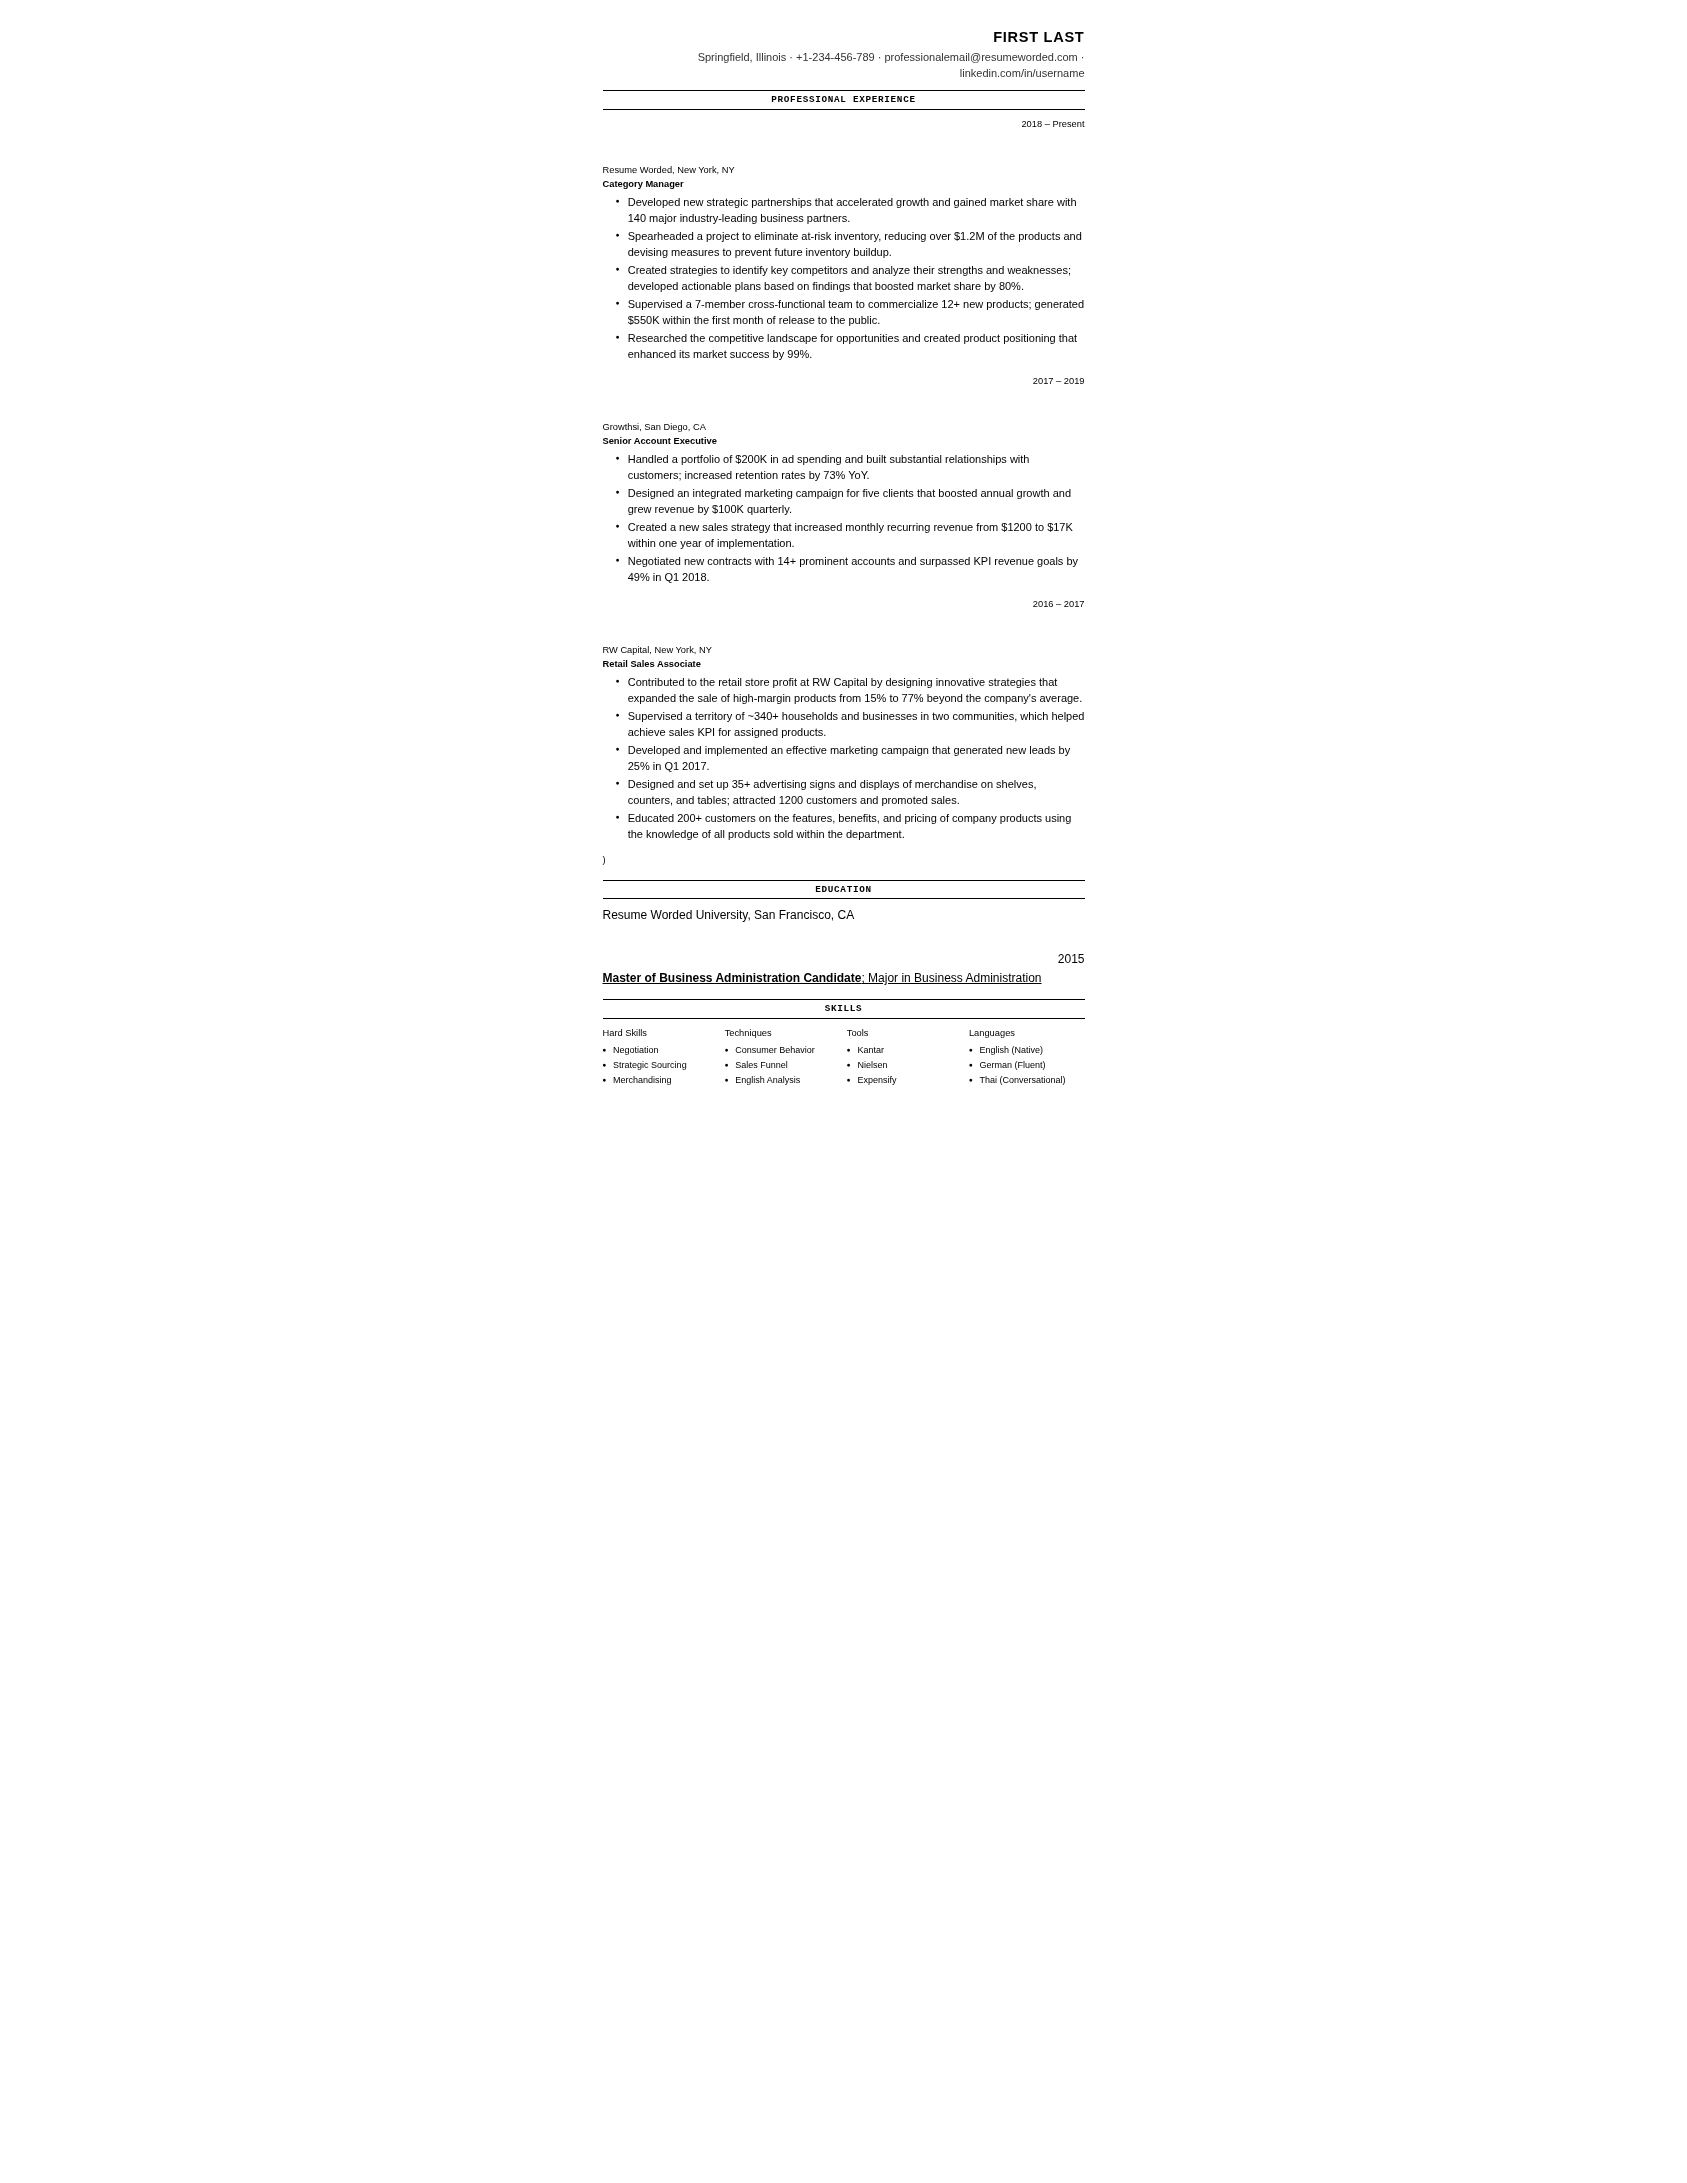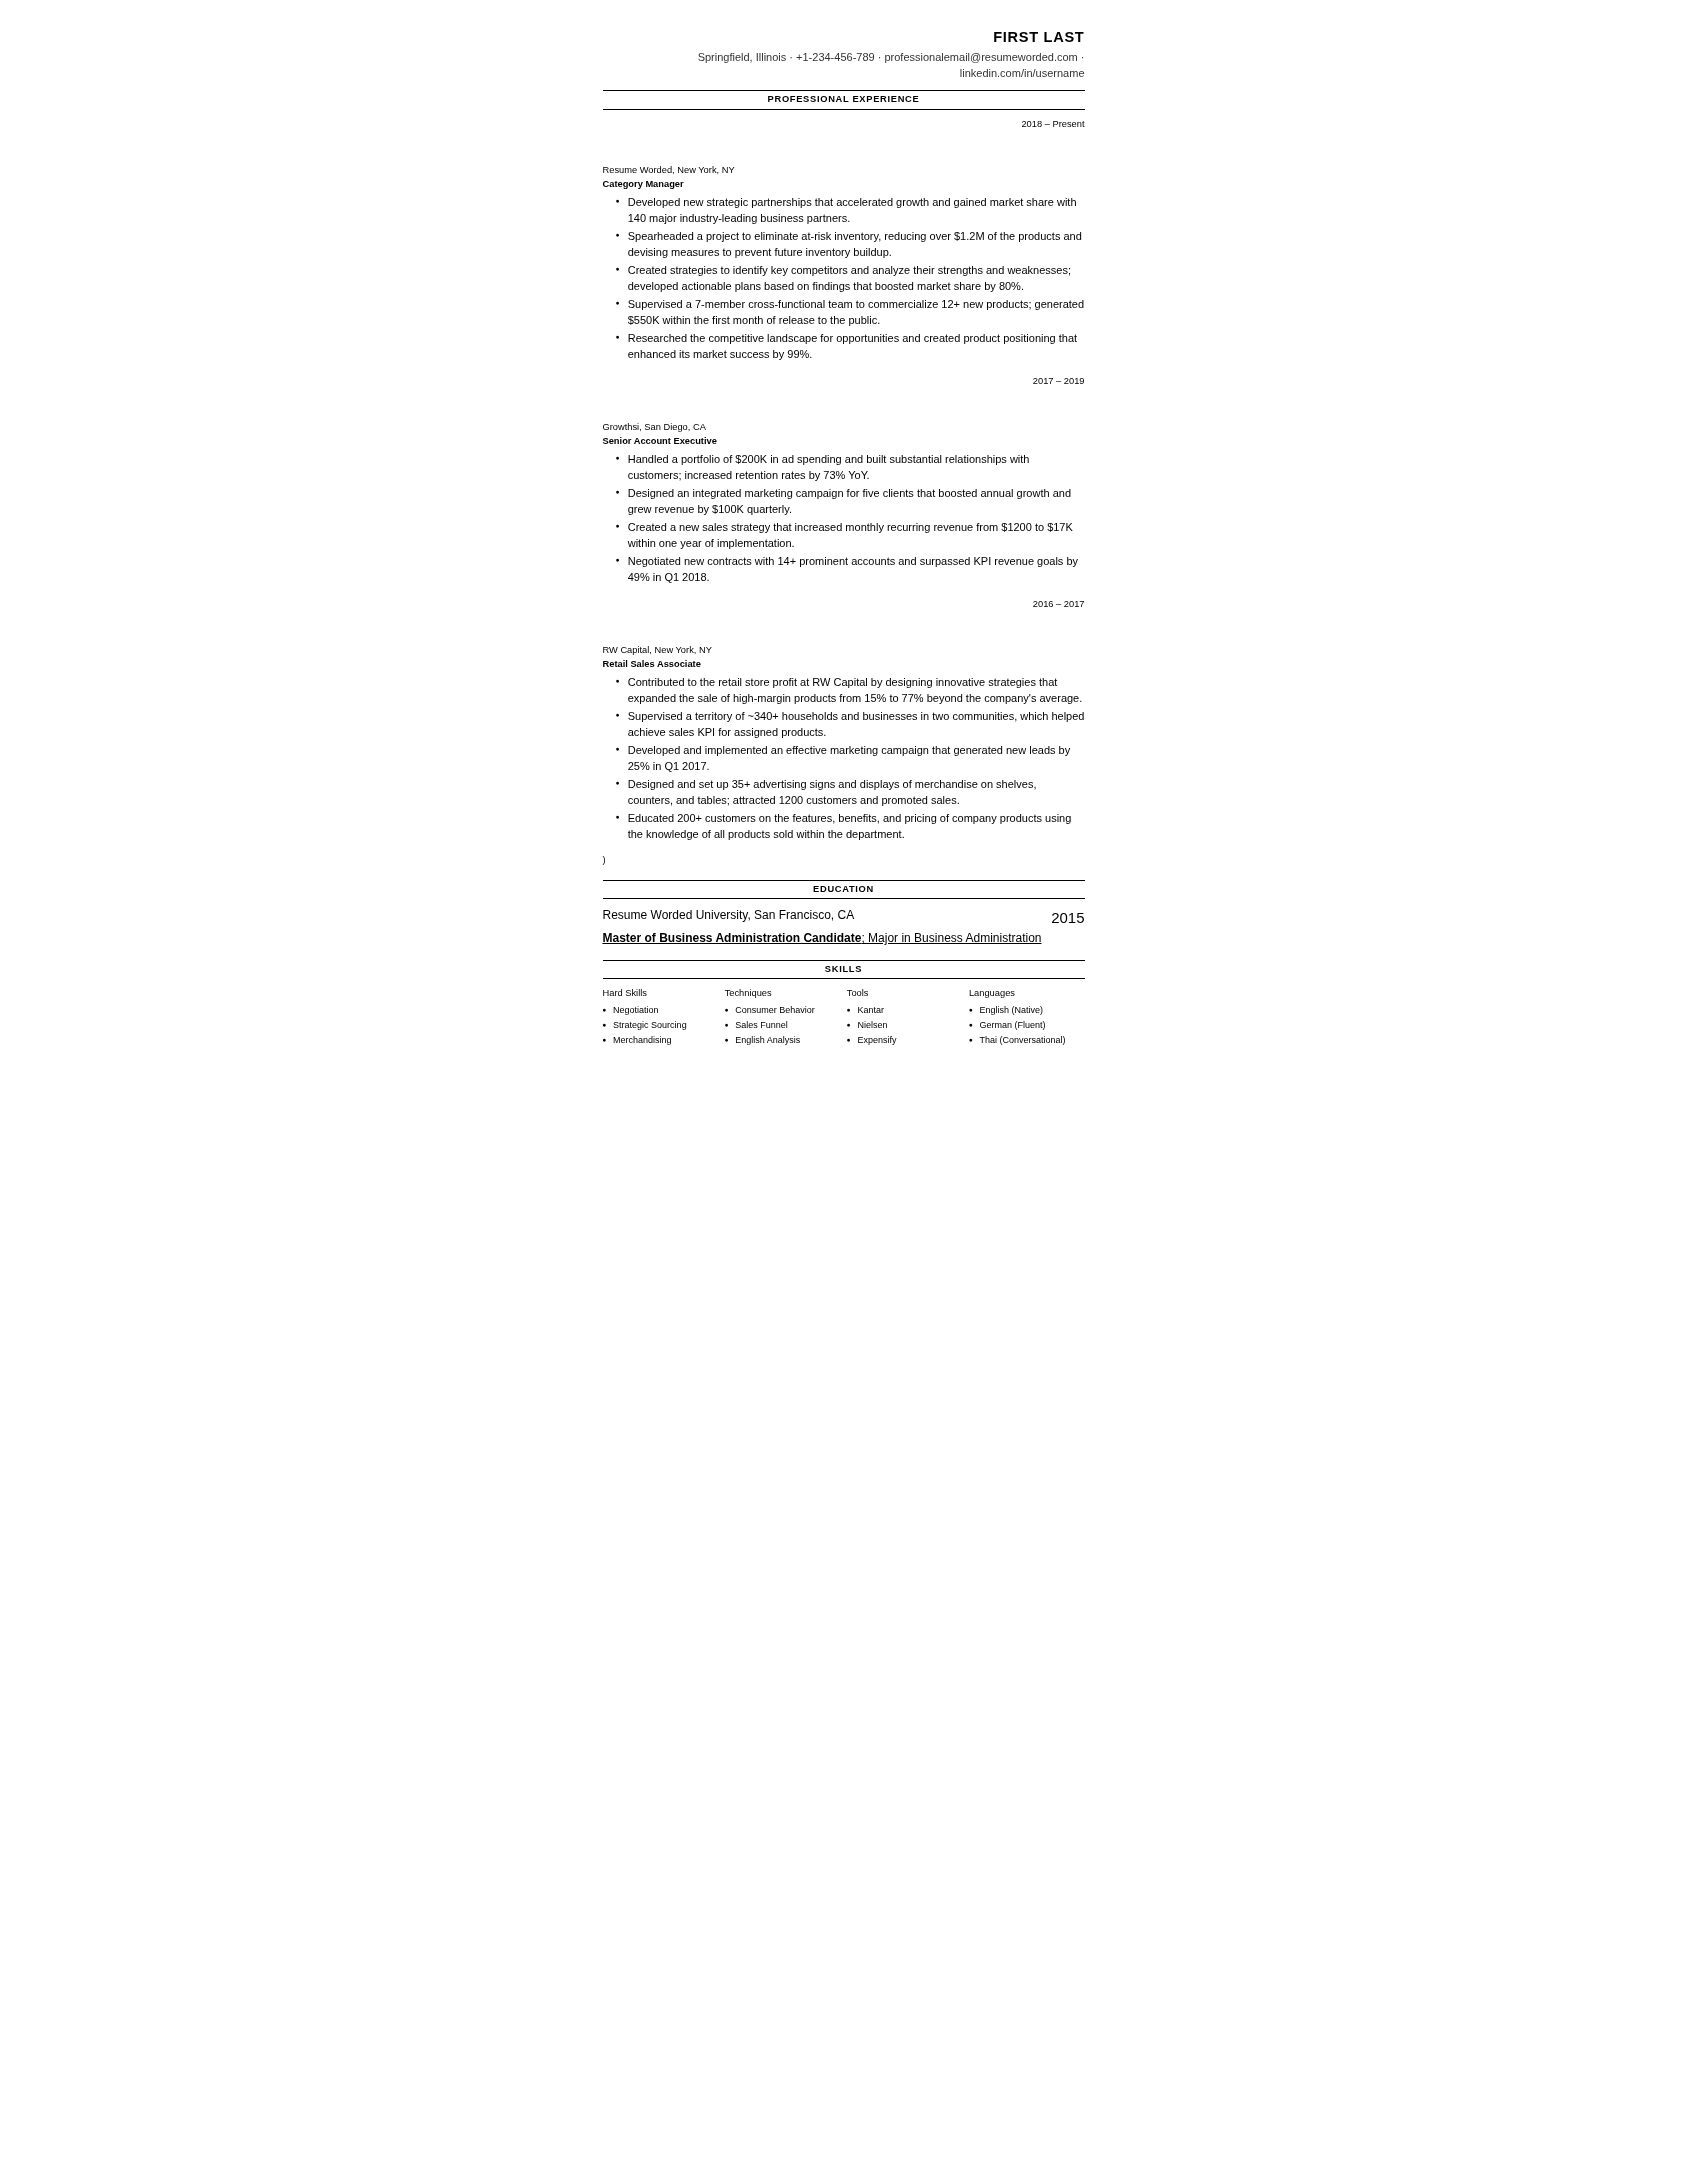--- a/index.html
+++ b/index.html
@@ -36,20 +36,21 @@
     }
     .section-title {
       text-align: center;
       font-weight: bold;
       font-size: 9.3px;
       letter-spacing: 0.7px;
       border-top: 1px solid #000;
       border-bottom: 1px solid #000;
       padding: 2px 0;
       margin-bottom: 8px;
+      font-family: Liberation Mono, monospace;
     }
     .job-header {
       display: flex;
       justify-content: space-between;
       align-items: flex-start;
       margin-bottom: 1.3px;
     }
     .job-company {
       font-size: 9.3px;
       margin-top: 46px;
@@ -86,21 +87,22 @@
     }
     .edu-header {
       display: flex;
       justify-content: space-between;
       margin-bottom: 1.3px;
     }
     .edu-school {
       font-size: 12px;
     }
     .edu-year {
-      font-size: 15px;
+      font-size: 12px;
+      margin-top: 44px;
     }
     .edu-degree {
       font-size: 12px;
       margin-bottom: 0;
       text-decoration: underline;
     }
     .skills-grid {
       display: grid;
       grid-template-columns: 1fr 1fr 1fr 1fr;
       gap: 6.6px;

